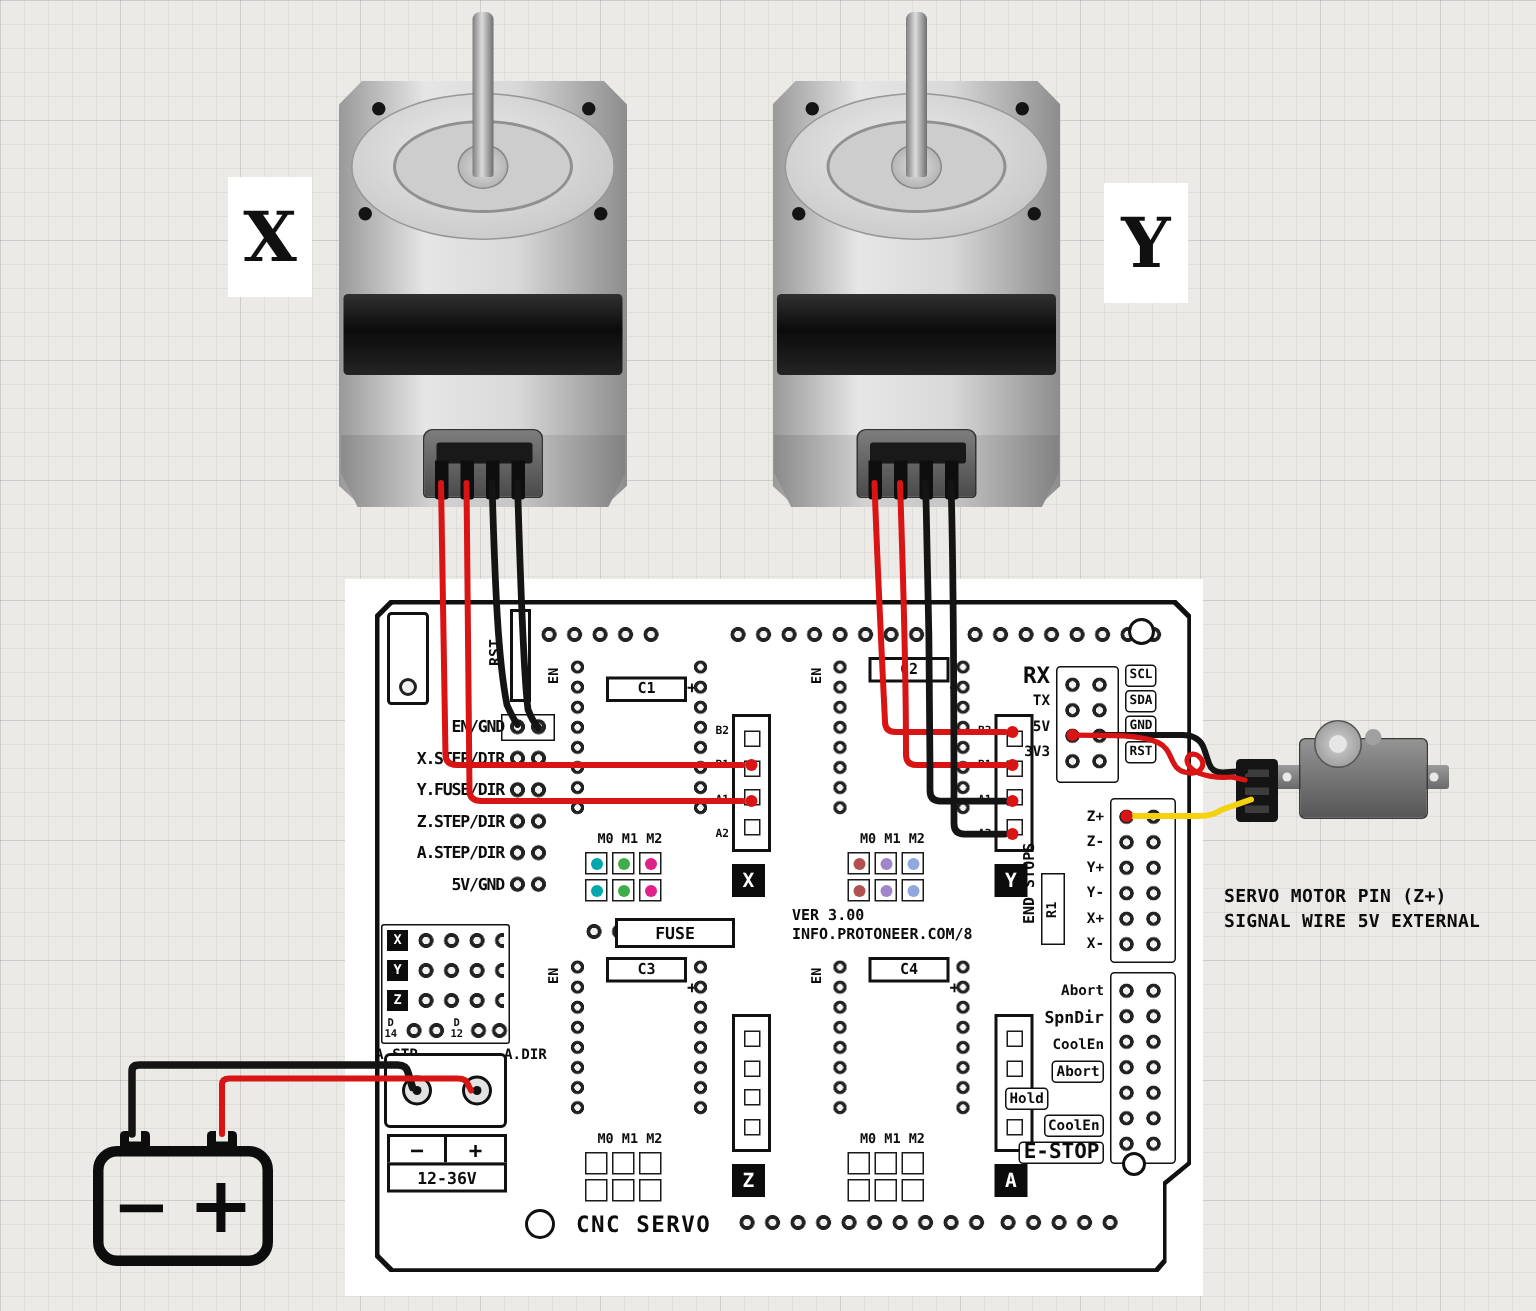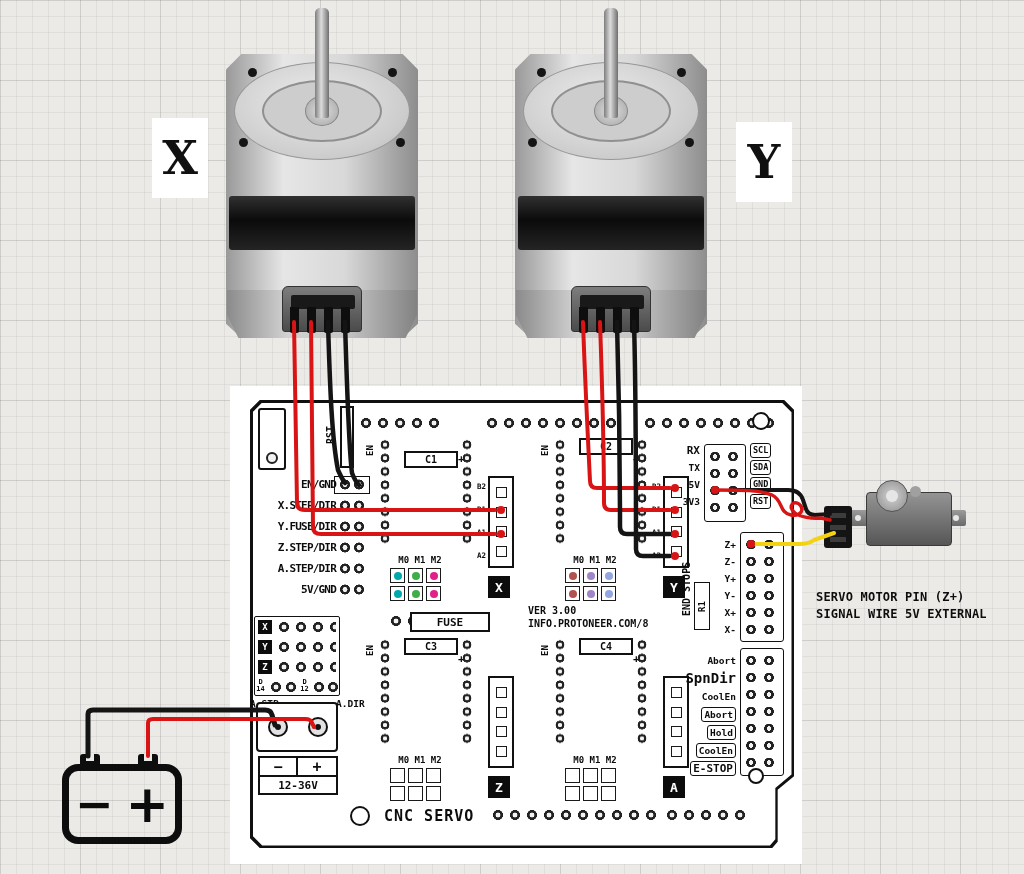--- a/index.html
+++ b/index.html
@@ -297,21 +297,21 @@
     <div class="lbl" style="left:278px;top:204px;font-size:10px">VER 3.00</div>
     <div class="lbl" style="left:278px;top:217px;font-size:10px">INFO.PROTONEER.COM/8</div>
 
     <div class="abs" style="left:444px;top:182px;width:16px;height:48px;border:1.6px solid #111;background:#fff">
       <div class="lbl vtext" style="left:1px;top:8px;width:11px;height:32px;font-size:9px">R1</div>
     </div>
 
     <div class="abs" style="left:454px;top:44px;width:42px;height:78px;border:1.6px solid #111;border-radius:3px"></div>
     <div class="pcC" style="left:458px;top:48px;height:68px"></div>
     <div class="pcC" style="left:476px;top:48px;height:68px"></div>
-    <div class="lbl" style="left:410px;top:44px;width:40px;text-align:right;font-size:11px">RX</div>
+    <div class="lbl" style="left:410px;top:44px;width:40px;text-align:right;font-size:15px">RX</div>
     <div class="lbl" style="left:410px;top:61px;width:40px;text-align:right;font-size:9.5px">TX</div>
     <div class="lbl" style="left:410px;top:78px;width:40px;text-align:right;font-size:9.5px">5V</div>
     <div class="lbl" style="left:410px;top:95px;width:40px;text-align:right;font-size:9.5px">3V3</div>
     <div class="lbl" style="left:500px;top:43px;font-size:8.5px"><span class="tag">SCL</span></div>
     <div class="lbl" style="left:500px;top:60px;font-size:8.5px"><span class="tag">SDA</span></div>
     <div class="lbl" style="left:500px;top:77px;font-size:8.5px"><span class="tag">GND</span></div>
     <div class="lbl" style="left:500px;top:94px;font-size:8.5px"><span class="tag">RST</span></div>
 
     <div class="lbl vtext" style="left:430px;top:146px;width:14px;height:86px;font-size:10px">END STOPS</div>
     <div class="abs" style="left:490px;top:132px;width:44px;height:110px;border:1.6px solid #111;border-radius:3px"></div>
@@ -321,26 +321,26 @@
     <div class="lbl" style="left:456px;top:155px;width:30px;text-align:right;font-size:9.5px">Z-</div>
     <div class="lbl" style="left:456px;top:172px;width:30px;text-align:right;font-size:9.5px">Y+</div>
     <div class="lbl" style="left:456px;top:189px;width:30px;text-align:right;font-size:9.5px">Y-</div>
     <div class="lbl" style="left:456px;top:206px;width:30px;text-align:right;font-size:9.5px">X+</div>
     <div class="lbl" style="left:456px;top:223px;width:30px;text-align:right;font-size:9.5px">X-</div>
 
     <div class="abs" style="left:490px;top:248px;width:44px;height:128px;border:1.6px solid #111;border-radius:3px"></div>
     <div class="pcC" style="left:494px;top:252px;height:119px"></div>
     <div class="pcC" style="left:512px;top:252px;height:119px"></div>
     <div class="lbl" style="left:420px;top:254px;width:66px;text-align:right;font-size:9.5px">Abort</div>
-    <div class="lbl" style="left:420px;top:272px;width:66px;text-align:right;font-size:14px">SpnDir</div>
+    <div class="lbl" style="left:420px;top:272px;width:66px;text-align:right;font-size:11px">SpnDir</div>
     <div class="lbl" style="left:420px;top:290px;width:66px;text-align:right;font-size:9.5px">CoolEn</div>
     <div class="lbl" style="left:420px;top:307px;width:66px;text-align:right;font-size:9.5px"><span class="tag">Abort</span></div>
-    <div class="lbl" style="left:420px;top:325px;width:66px;text-align:right;font-size:9.5px"><span class="tag">Hold</span></div>
+    <div class="lbl" style="left:420px;top:325px;width:66px;text-align:left;font-size:9.5px"><span class="tag">Hold</span></div>
     <div class="lbl" style="left:420px;top:343px;width:66px;text-align:right;font-size:9.5px"><span class="tag">CoolEn</span></div>
-    <div class="lbl" style="left:420px;top:361px;width:66px;text-align:right;font-size:11px"><span class="tag">E-STOP</span></div>
+    <div class="lbl" style="left:420px;top:361px;width:66px;text-align:right;font-size:14px"><span class="tag">E-STOP</span></div>
 
     <div class="abs" style="left:4px;top:216px;width:86px;height:80px;border:1.6px solid #111;border-radius:2px"></div>
     <div class="badge sm" style="left:8px;top:220px">X</div>
     <div class="pr" style="left:26px;top:220px;width:60px"></div>
     <div class="badge sm" style="left:8px;top:240px">Y</div>
     <div class="pr" style="left:26px;top:240px;width:60px"></div>
     <div class="badge sm" style="left:8px;top:260px">Z</div>
     <div class="pr" style="left:26px;top:260px;width:60px"></div>
     <div class="lbl" style="left:4px;top:279px;width:13px;font-size:7px;line-height:7px;white-space:normal;text-align:center">D 14</div>
     <div class="pr" style="left:18px;top:280px;width:30px;background-size:15px 14px"></div>

